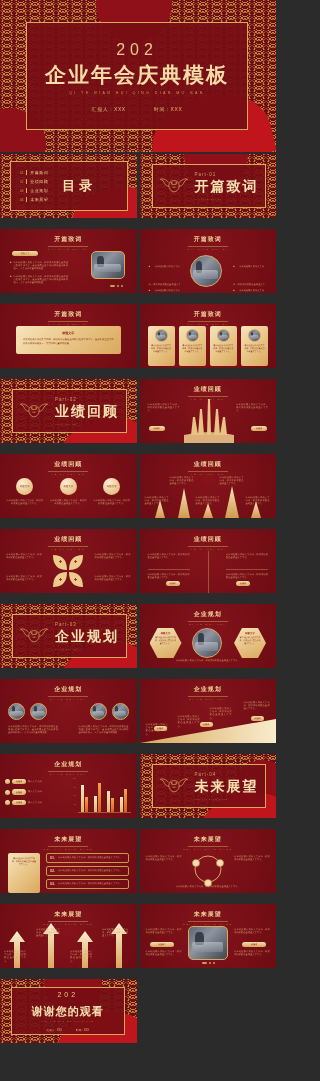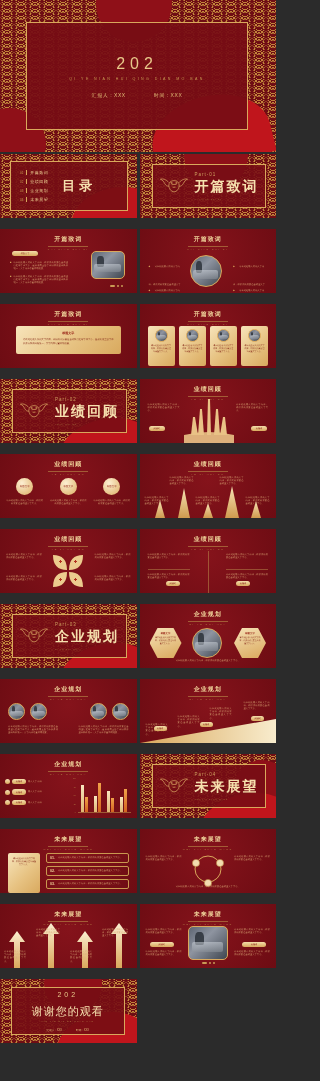--- a/index.html
+++ b/index.html
@@ -90,20 +90,21 @@
 
 <div class="sheet">
 
   <div class="slide hero bg-deco">
     <div class="seigaiha"></div>
     <div class="redcircle" style="left:96px;top:-34px;width:76px;height:76px;"></div>
     <div class="redcircle" style="left:-26px;top:108px;width:72px;height:72px;"></div>
     <div class="redswoosh" style="left:150px;top:96px;width:120px;height:70px;transform:rotate(-14deg);"></div>
     <div class="panel">
       <div class="yr">202</div>
+      <div class="main">企业年会庆典模板</div>
       <div class="pin">QI  YE  NIAN  HUI  QING  DIAN  MO  BAN</div>
       <div class="meta">
         <span>汇报人：XXX</span>
         <span>时间：XXX</span>
       </div>
     </div>
   </div>
 
   <div class="grid">
 
@@ -654,21 +655,21 @@
       </div>
     </div>
 
     <div class="row">
       <div class="th slide bg-deco">
         <div class="seigaiha"></div>
         <div class="redcircle" style="left:44px;top:-24px;width:58px;height:58px;"></div>
         <div class="redswoosh" style="left:54px;top:34px;width:96px;height:56px;transform:rotate(-14deg);"></div>
         <div style="position:absolute;left:11px;top:8px;right:12px;bottom:8px;border:1px solid #d9a85c;background:rgba(118,13,20,.9);display:flex;flex-direction:column;align-items:center;justify-content:center;">
           <div style="color:#e8c88a;font-size:7px;letter-spacing:3px;">202</div>
-          <div style="color:#f6e0ae;font-size:11px;font-weight:normal;letter-spacing:1px;margin-top:6px;">谢谢您的观看</div>
+          <div style="color:#f6e0ae;font-size:11px;font-weight:bold;letter-spacing:1px;margin-top:6px;">谢谢您的观看</div>
           <div style="color:#b8864a;font-size:2px;letter-spacing:1.2px;margin-top:1px;">XIE  XIE  NIN  DE  GUAN  KAN</div>
           <div style="display:flex;gap:14px;margin-top:6px;">
             <span style="color:#e0bb77;font-size:2.6px;">汇报人：XXX</span>
             <span style="color:#e0bb77;font-size:2.6px;">时间：XXX</span>
           </div>
         </div>
       </div>
       <div class="th empty"></div>
     </div>
 

